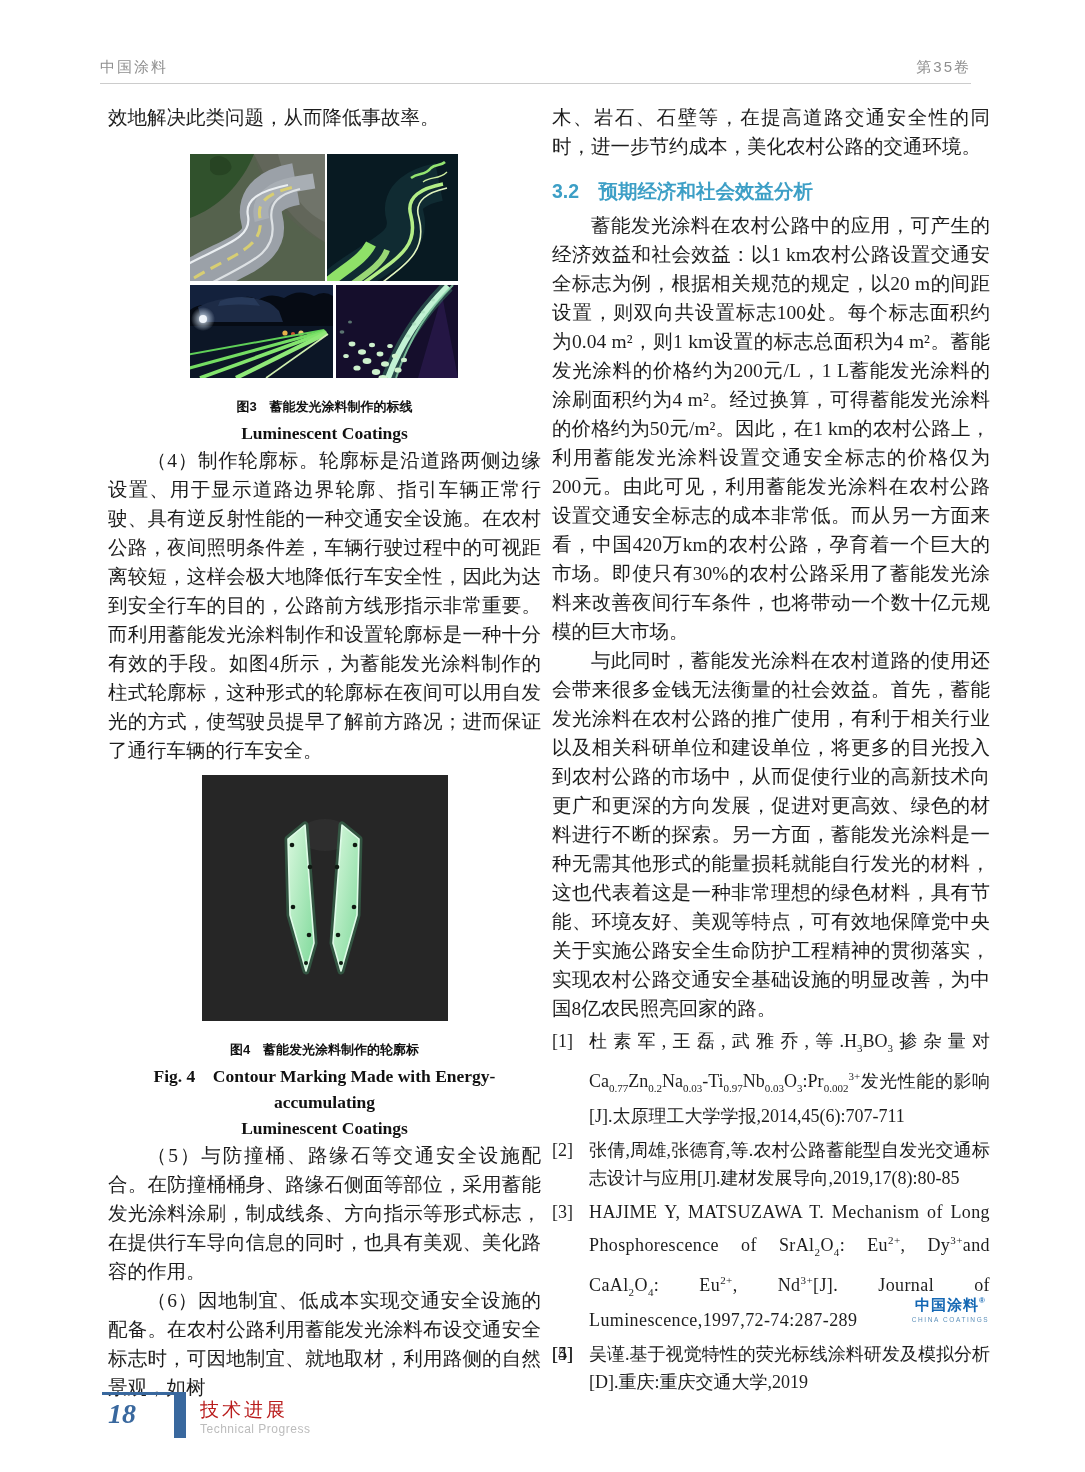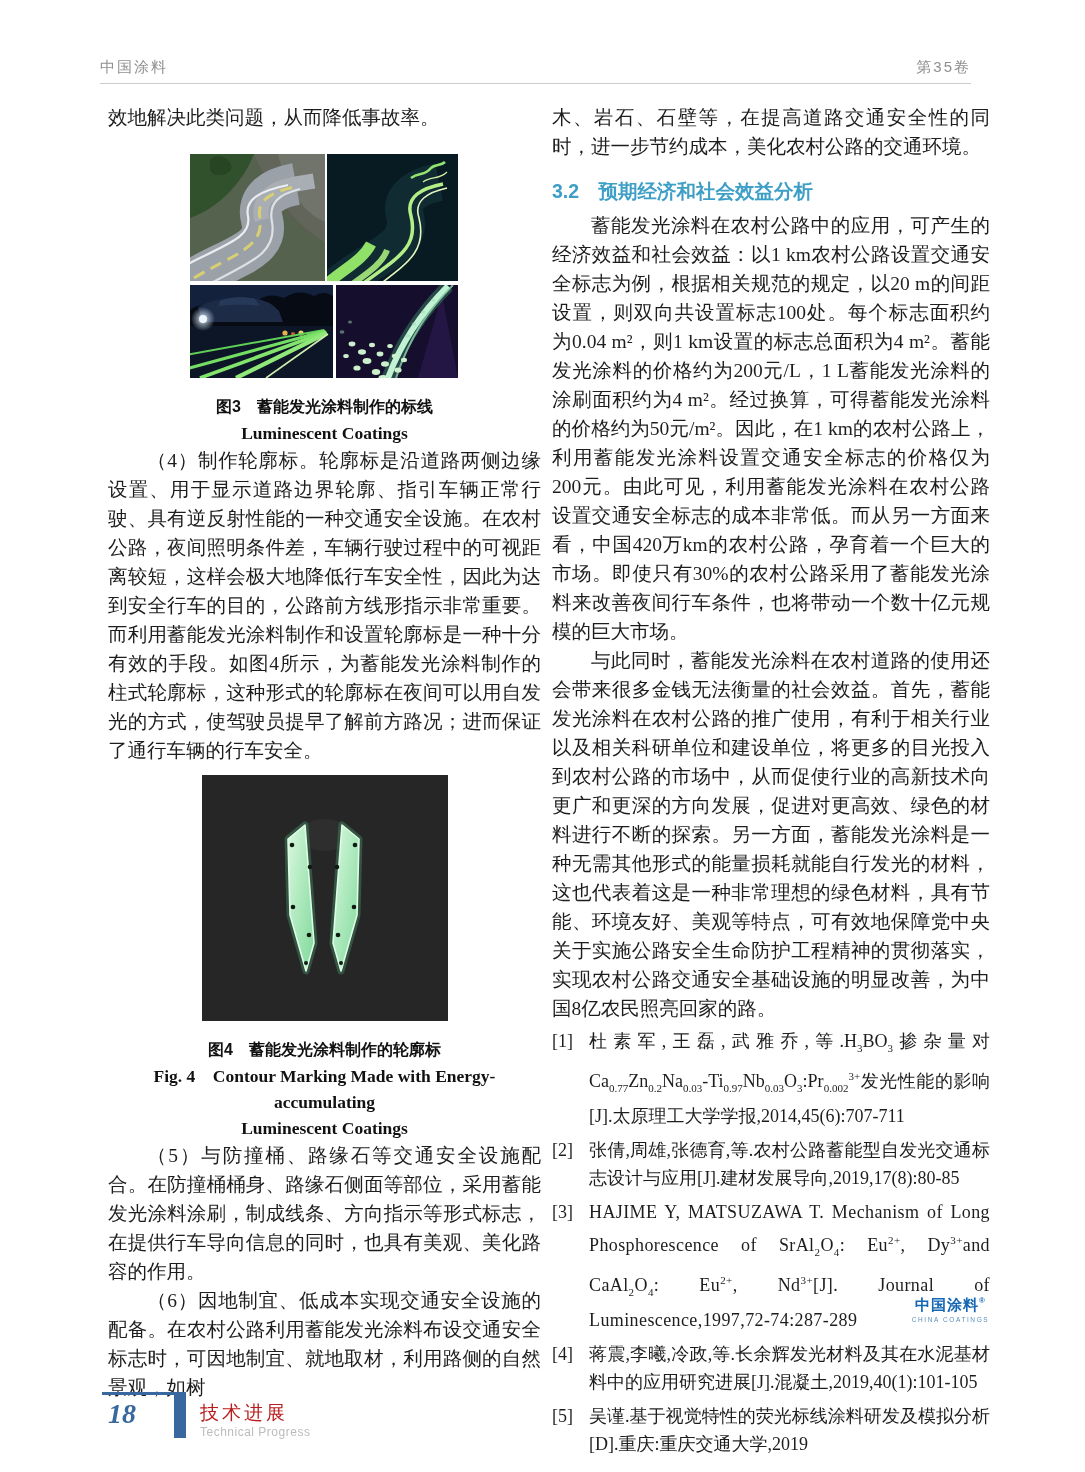--- a/index.html
+++ b/index.html
@@ -28,21 +28,21 @@
     margin:0;font-size:19.5px;line-height:29px;
     text-align:justify;
   }
   .indent{text-indent:2em;}
   
   .figure{margin:0 auto;text-align:center;}
   .fig3-wrap{margin-top:22px;}
   .fig4-wrap{margin-top:10px;}
   .figure svg{display:block;margin:0 auto;}
   .cap-cn{
-    margin-top:16px;font-size:16px;font-weight:bold;
+    margin-top:16px;font-size:13px;font-weight:bold;
     font-family:"Liberation Sans","DejaVu Sans",sans-serif;
     line-height:26px;color:#111;
   }
   .cap-en{
     font-size:17.5px;font-weight:bold;line-height:26px;
     font-family:"Liberation Serif","DejaVu Serif",serif;color:#111;
   }
   .after-fig{margin-top:12px;}
   
   .sec-heading{
@@ -78,21 +78,21 @@
     white-space:nowrap;
   }
   .logo-reg{font-size:8px;vertical-align:top;color:#1467b3;}
   .logo-en{
     font-family:"Liberation Sans","DejaVu Sans",sans-serif;
     font-size:6.5px;color:#5d90ba;letter-spacing:1.6px;margin-top:2px;
   }
   
   .footer{
     position:absolute;left:100px;top:1392px;
-    display:flex;align-items:flex-end;
+    display:flex;align-items:center;
   }
   .pn{position:relative;width:86px;height:48px;}
   .pn-topline{position:absolute;left:2px;top:0;width:84px;height:3px;background:#39689e;}
   .pn-bar{position:absolute;right:0;top:0;width:12px;height:46px;background:#39689e;}
   .pn-num{
     position:absolute;left:8px;top:6px;
     font-family:"Liberation Serif","DejaVu Serif",serif;
     font-style:italic;font-weight:bold;font-size:28px;color:#39689e;
   }
   .footer-labels{margin-left:14px;padding-top:4px;}
@@ -260,21 +260,21 @@
   <div class="col-right">
     <p class="body">木、岩石、石壁等，在提高道路交通安全性的同时，进一步节约成本，美化农村公路的交通环境。</p>
     <div class="sec-heading">3.2　预期经济和社会效益分析</div>
     <p class="body indent">蓄能发光涂料在农村公路中的应用，可产生的经济效益和社会效益：以1 km农村公路设置交通安全标志为例，根据相关规范的规定，以20 m的间距设置，则双向共设置标志100处。每个标志面积约为0.04 m²，则1 km设置的标志总面积为4 m²。蓄能发光涂料的价格约为200元/L，1 L蓄能发光涂料的涂刷面积约为4 m²。经过换算，可得蓄能发光涂料的价格约为50元/m²。因此，在1 km的农村公路上，利用蓄能发光涂料设置交通安全标志的价格仅为200元。由此可见，利用蓄能发光涂料在农村公路设置交通安全标志的成本非常低。而从另一方面来看，中国420万km的农村公路，孕育着一个巨大的市场。即使只有30%的农村公路采用了蓄能发光涂料来改善夜间行车条件，也将带动一个数十亿元规模的巨大市场。</p>
     <p class="body indent">与此同时，蓄能发光涂料在农村道路的使用还会带来很多金钱无法衡量的社会效益。首先，蓄能发光涂料在农村公路的推广使用，有利于相关行业以及相关科研单位和建设单位，将更多的目光投入到农村公路的市场中，从而促使行业的高新技术向更广和更深的方向发展，促进对更高效、绿色的材料进行不断的探索。另一方面，蓄能发光涂料是一种无需其他形式的能量损耗就能自行发光的材料，这也代表着这是一种非常理想的绿色材料，具有节能、环境友好、美观等特点，可有效地保障党中央关于实施公路安全生命防护工程精神的贯彻落实，实现农村公路交通安全基础设施的明显改善，为中国8亿农民照亮回家的路。</p>
 
     <div class="refs">
         <div class="ref"><span class="ref-label">[1]</span><span class="ref-body"><span>杜素军,王磊,武雅乔,等.H</span><sub>3</sub><span>BO</span><sub>3</sub><span>掺杂量对Ca</span><sub>0.77</sub><span>Zn</span><sub>0.2</sub><span>Na</span><sub>0.03</sub><span>-Ti</span><sub>0.97</sub><span>Nb</span><sub>0.03</sub><span>O</span><sub>3</sub><span>:Pr</span><sub>0.002</sub><sup>3+</sup><span>发光性能的影响[J].太原理工大学学报,2014,45(6):707-711</span></span></div>
         <div class="ref"><span class="ref-label">[2]</span><span class="ref-body"><span>张倩,周雄,张德育,等.农村公路蓄能型自发光交通标志设计与应用[J].建材发展导向,2019,17(8):80-85</span></span></div>
         <div class="ref en"><span class="ref-label">[3]</span><span class="ref-body"><span>HAJIME Y, MATSUZAWA T. Mechanism of Long Phosphorescence of SrAl</span><sub>2</sub><span>O</span><sub>4</sub><span>: Eu</span><sup>2+</sup><span>, Dy</span><sup>3+</sup><span>and CaAl</span><sub>2</sub><span>O</span><sub>4</sub><span>: Eu</span><sup>2+</sup><span>, Nd</span><sup>3+</sup><span>[J]. Journal of Luminescence,1997,72-74:287-289</span></span></div>
-        <div class="ref"><span class="ref-label">[4]</span><span class="ref-body"><span>蒋震,李曦,冷政,等.长余辉发光材料及其在水泥基材料中的应用研究进展[J].混凝土,2019,40(1):101-105</span></span></div>
+        <div class="ref"><span class="ref-label">[4]</span></div>
         <div class="ref"><span class="ref-label">[5]</span><span class="ref-body"><span>吴谨.基于视觉特性的荧光标线涂料研发及模拟分析[D].重庆:重庆交通大学,2019</span></span></div>
       </div>
   </div>
 
   <div class="logo">
     <div class="logo-cn"><span>中国涂料</span><span class="logo-reg">®</span></div>
     <div class="logo-en">CHINA COATINGS</div>
   </div>
 
   <div class="footer">

